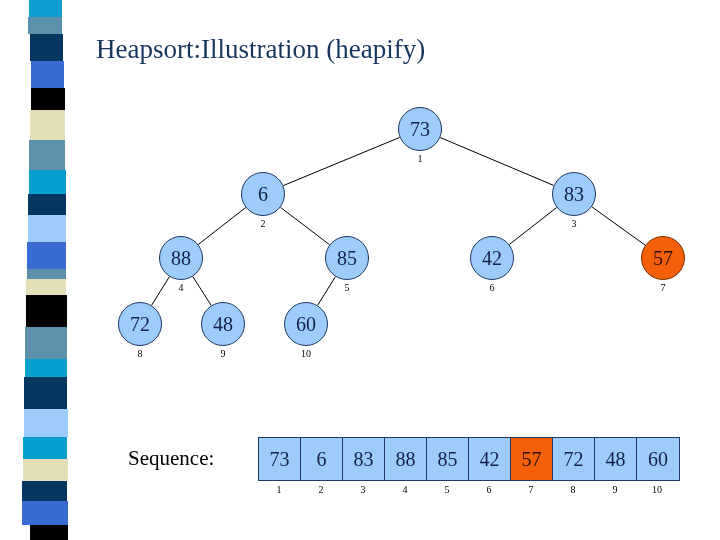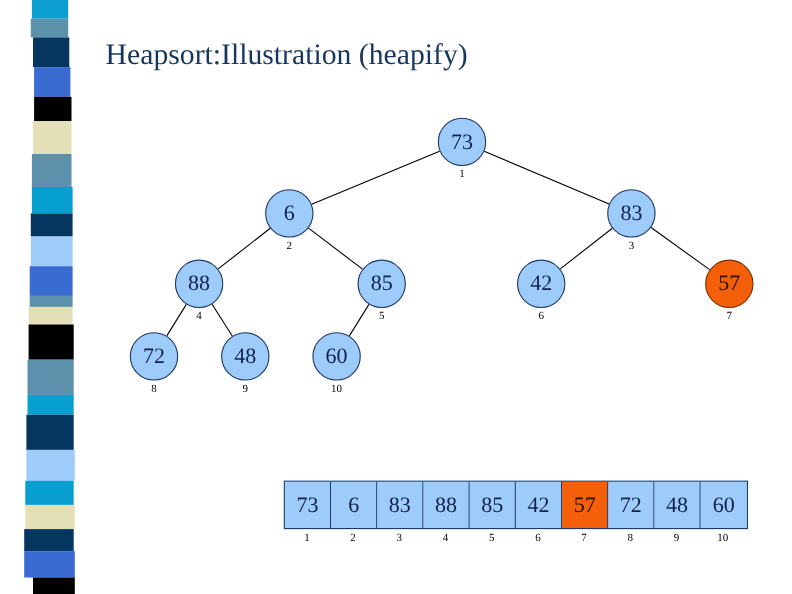--- a/index.html
+++ b/index.html
@@ -201,20 +201,21 @@
       <div class="node hl" style="left: 641px; top: 236px;">57</div>
       <div class="nodeidx" style="left: 648px; top: 282px;">7</div>
       <div class="node" style="left: 118px; top: 302px;">72</div>
       <div class="nodeidx" style="left: 125px; top: 348px;">8</div>
       <div class="node" style="left: 201px; top: 302px;">48</div>
       <div class="nodeidx" style="left: 208px; top: 348px;">9</div>
       <div class="node" style="left: 284px; top: 302px;">60</div>
       <div class="nodeidx" style="left: 291px; top: 348px;">10</div>
     </div>
 
+  <div id="seqlabel">Sequence:</div>
   <div id="seqtable">
       <div class="cell">73</div>
       <div class="cell">6</div>
       <div class="cell">83</div>
       <div class="cell">88</div>
       <div class="cell">85</div>
       <div class="cell">42</div>
       <div class="cell hl">57</div>
       <div class="cell">72</div>
       <div class="cell">48</div>

